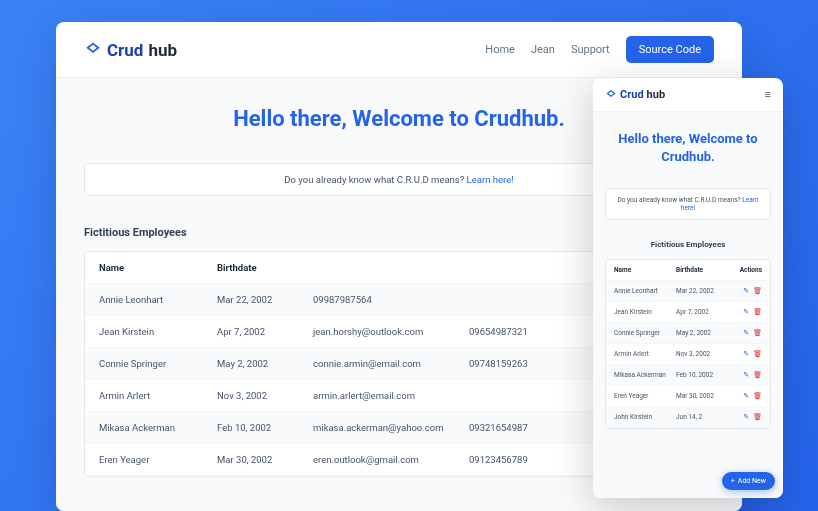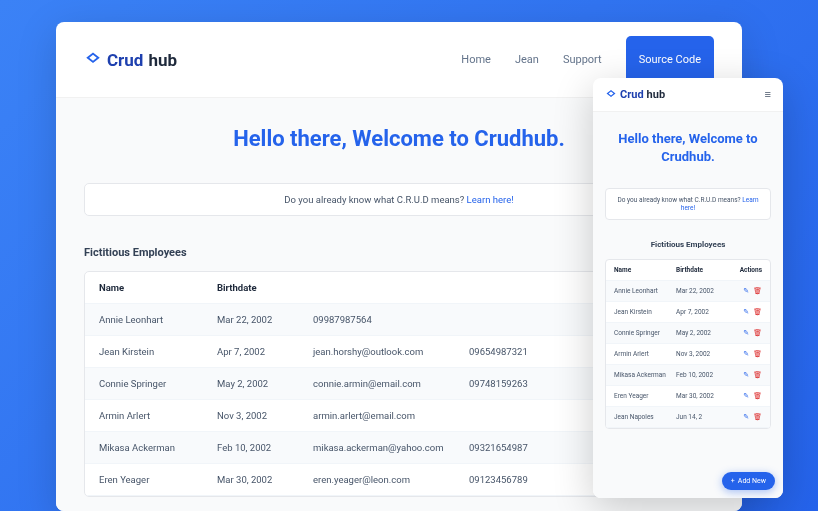--- a/index.html
+++ b/index.html
@@ -3,23 +3,23 @@
 <meta charset="utf-8">
 <style>
 *{margin:0;padding:0;box-sizing:border-box;font-family:-apple-system,BlinkMacSystemFont,'Segoe UI',Roboto,sans-serif}
 body{background:linear-gradient(135deg,#3b82f6 0%,#2563eb 100%);width:818px;height:511px;overflow:hidden;position:relative}
 .desktop-window{position:absolute;top:22px;left:56px;width:686px;height:489px;background:#fff;border-radius:8px;box-shadow:0 10px 40px rgba(0,0,0,0.15);overflow:hidden}
 .d-header{display:flex;align-items:center;justify-content:space-between;padding:14px 28px;border-bottom:1px solid #f1f1f1}
 .logo{display:flex;align-items:center;gap:5px;font-weight:700;font-size:17px;color:#1e40af}
 .logo-icon{width:18px;height:18px;display:flex;align-items:center;justify-content:center}
 .logo-icon svg{width:18px;height:18px}
 .logo .hub{color:#1e293b}
-.d-nav{display:flex;align-items:center;gap:24px;font-size:11px;color:#64748b}
+.d-nav{display:flex;align-items:center;gap:16px;font-size:11px;color:#64748b}
 .d-nav a{cursor:pointer}
-.src-btn{background:#2563eb;color:#fff;padding:17px 13px;border-radius:5px;font-size:11px;cursor:pointer}
+.src-btn{background:#2563eb;color:#fff;padding:7px 13px;border-radius:5px;font-size:11px;cursor:pointer}
 .d-body{padding:28px 28px 0 28px;background:#f9fafb;height:calc(100% - 48px)}
 .hero{text-align:center;font-size:22px;font-weight:700;color:#2563eb;margin-bottom:32px}
 .info-box{background:#fff;border:1px solid #e5e7eb;border-radius:5px;padding:10px;text-align:center;font-size:9.5px;color:#475569;margin-bottom:30px}
 .info-box a{color:#2563eb;cursor:pointer}
 .sect-title{font-size:11px;font-weight:700;color:#334155;margin-bottom:12px}
 .d-table{background:#fff;border:1px solid #e5e7eb;border-radius:5px;overflow:hidden}
 .d-row{display:flex;padding:10px 14px;font-size:9.5px;color:#475569;border-bottom:1px solid #f1f5f9}
 .d-row.header{font-weight:700;color:#1e293b}
 .d-row.stripe{background:#f8fafc}
 .d-row .c1{flex:0 0 118px}
@@ -106,21 +106,21 @@
           </div>
           <div class="d-row stripe">
             <div class="c1">Mikasa Ackerman</div>
             <div class="c2">Feb 10, 2002</div>
             <div class="c3">mikasa.ackerman@yahoo.com</div>
             <div class="c4">09321654987</div>
           </div>
           <div class="d-row">
             <div class="c1">Eren Yeager</div>
             <div class="c2">Mar 30, 2002</div>
-            <div class="c3">eren.yeager@leon.com</div>
+            <div class="c3">eren.outlook@gmail.com</div>
             <div class="c4">09123456789</div>
           </div>
         </div>
     </div>
   </div>
 </div>
 
 <div class="mobile-window">
   <div class="m-header">
     <div class="m-logo">
@@ -189,21 +189,21 @@
           </div>
           <div class="m-row">
             <div class="mc1">Eren Yeager</div>
             <div class="mc2">Mar 30, 2002</div>
             <div class="mc3">
               <span class="act-edit">✎</span>
               <span class="act-del">🗑</span>
             </div>
           </div>
           <div class="m-row stripe">
-            <div class="mc1">Jean Napoles</div>
+            <div class="mc1">John Kirstein</div>
             <div class="mc2">Jun 14, 2</div>
             <div class="mc3">
               <span class="act-edit">✎</span>
               <span class="act-del">🗑</span>
             </div>
           </div>
         </div>
     </div>
     <div class="add-btn">
       <span>+</span>

